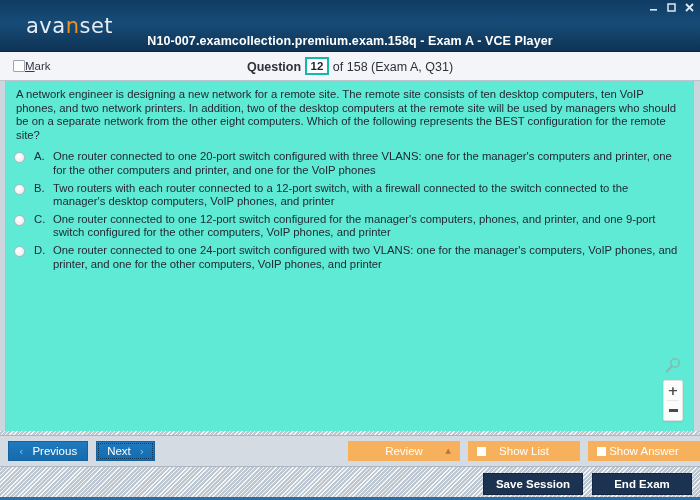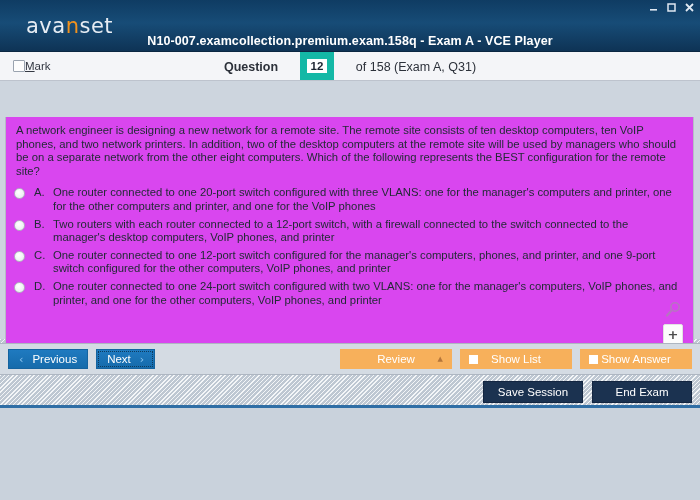--- a/index.html
+++ b/index.html
@@ -5,21 +5,21 @@
   * { box-sizing: border-box; margin: 0; padding: 0; }
   html, body {
     width: 700px; height: 500px;
     overflow: hidden;
     font-family: "Liberation Sans", sans-serif;
     background: #c9d2dc;
   }
 
   #app {
     position: relative;
-    width: 700px; height: 408px;
+    width: 700px; height: 500px;
     background: #cdd5de;
     display: flex;
     flex-direction: column;
   }
 
   
   .titlebar {
     position: relative;
     height: 52px;
     flex: 0 0 52px;
@@ -93,48 +93,47 @@
   .qcenter {
     position: absolute;
     left: 0; right: 0;
     text-align: center;
     font-size: 12.5px;
     color: #2c313a;
   }
   .qcenter .qword { font-weight: bold; }
   .qnumbox {
     display: inline-block;
-    border: 7px solid #14b8a6;
+    border: 2px solid #14b8a6;
     background: #ffffff;
     padding: 0px 4px;
     font-size: 11.5px;
     font-weight: bold;
     color: #1b2430;
     vertical-align: 1px;
     line-height: 14px;
-    margin: 0 18px;
+    margin: 0 0;
   }
 
   
   .content-outer {
     flex: 1 1 auto;
     position: relative;
     padding: 0 6px 0 5px;
     background: #cdd5de;
     min-height: 0;
   }
   .content {
     position: relative;
     height: 100%;
-    background: #d946ef;
+    background: #5eead4;
     border: 1px solid #b6bcc6;
     border-top: none;
     border-bottom: none;
     overflow: hidden;
-    margin-top: 36px;
   }
   .qtext {
     padding: 7px 10px 2px 10px;
     font-size: 11.3px;
     line-height: 13.6px;
     color: #232a36;
     text-align: left;
   }
   .options {
     padding: 2px 10px 0 8px;
@@ -226,21 +225,21 @@
     gap: 9px;
     padding: 0 10px;
     cursor: default;
     border: 1px solid #14639f;
     position: relative;
   }
   .btn-nav .chev { color: #8ec6ef; font-size: 11px; font-family: "DejaVu Sans", sans-serif; }
   .btn-next { margin-left: 8px; outline: 1px dotted #0d3a5c; outline-offset: -3px; }
   .nav-right {
     position: absolute;
-    right: 8px;
+    right: 0;
     display: flex;
     align-items: center;
     gap: 8px;
   }
   .btn-orange {
     height: 20px;
     min-width: 112px;
     background: #f7b05b;
     color: #ffffff;
     font-size: 11.5px;
@@ -278,20 +277,21 @@
     padding: 0 8px;
     border-top: 1px solid #aeb6c1;
     background-color: #d2dae2;
     background-image: repeating-linear-gradient(
       135deg,
       rgba(255,255,255,.75) 0px,
       rgba(255,255,255,.75) 1px,
       rgba(165,176,190,.45) 1px,
       rgba(165,176,190,.45) 3px
     );
+    font-weight: bold;
   }
   .btn-dark {
     height: 22px;
     min-width: 100px;
     background: #1b3250;
     color: #ffffff;
     font-size: 11.5px;
     display: inline-flex;
     align-items: center;
     justify-content: center;

